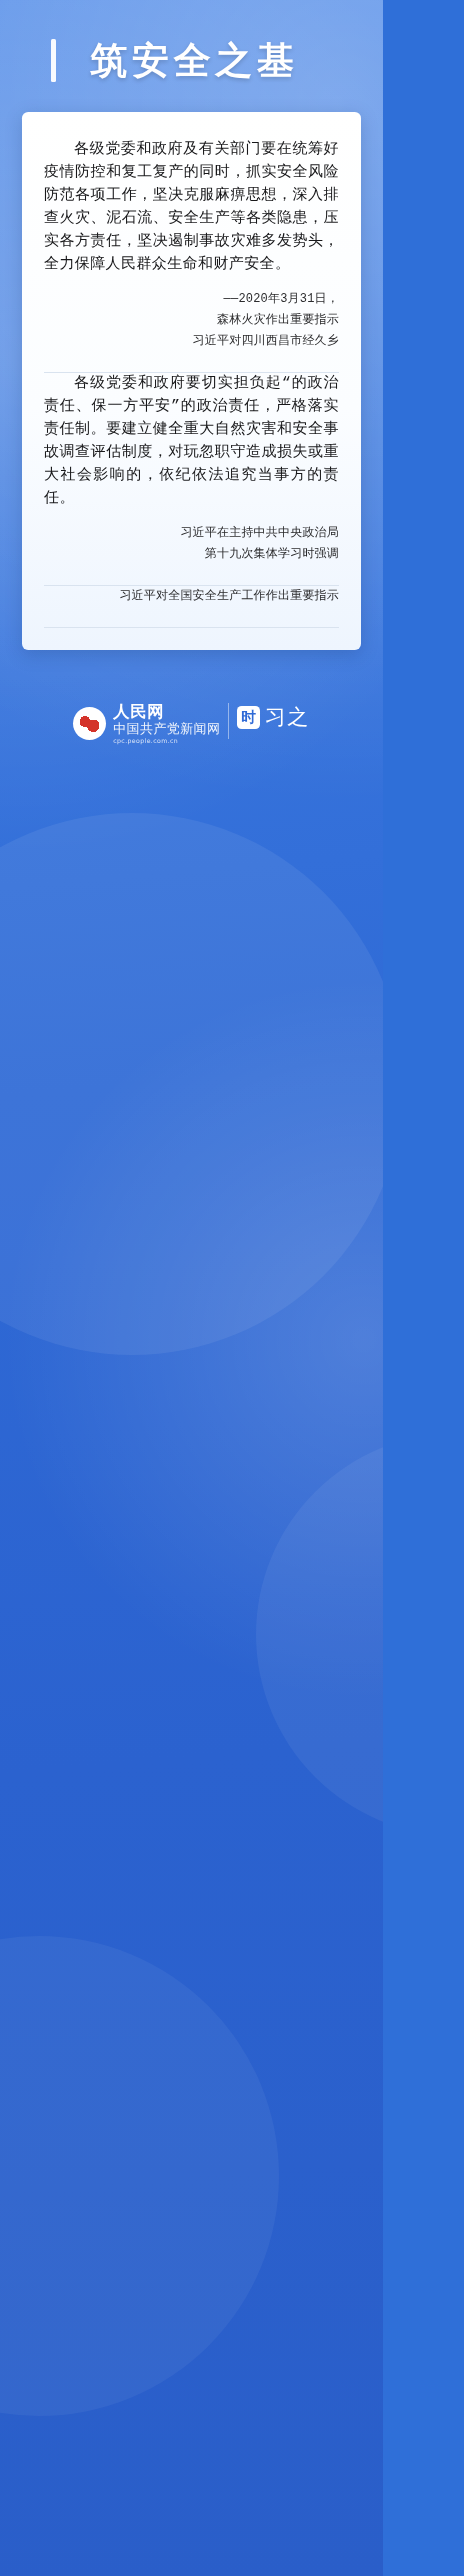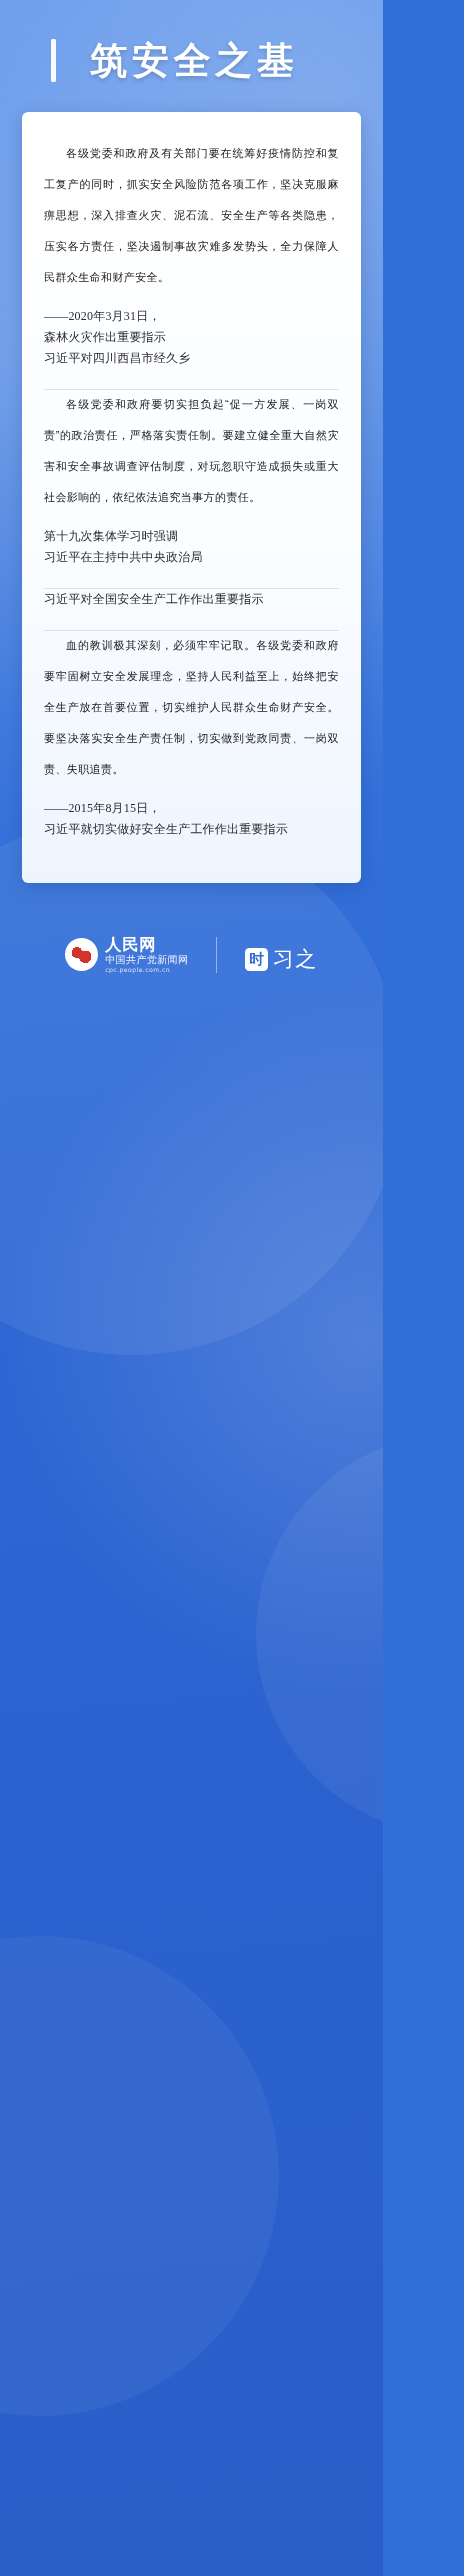--- a/index.html
+++ b/index.html
@@ -74,48 +74,49 @@
   .section {
     position: relative;
     padding-bottom: 20px;
   }
   .divider {
     height: 0.8px;
     background: #d9e3ef;
     margin: 0;
   }
   .para {
-    font-family: Liberation Sans, sans-serif;
-    font-size: 11px;
-    line-height: 31px;
+    font-family: Liberation Mono, monospace;
+    font-size: 15px;
+    line-height: 23px;
     color: #18181a;
     text-align: justify;
     text-justify: inter-ideograph;
     text-indent: 2em;
     margin: 0 0 12.4px 0;
     letter-spacing: 0.4px;
   }
   .attrib {
-    font-family: Liberation Serif, serif;
+    font-family: Liberation Mono, monospace;
     font-size: 12px;
     line-height: 21px;
     color: #2b2b2d;
+    text-align: right;
     margin: 0;
     letter-spacing: 0.2px;
   }
 
   
   .footer {
     position: relative;
     margin-top: 36px;
     padding: 17px 0 20px 0;
     display: flex;
-    align-items: flex-end;
+    align-items: flex-start;
     justify-content: center;
-    gap: 28px;
+    gap: 8px;
   }
   .footer-sep {
     width: 0.8px;
     height: 36px;
     background: rgba(255,255,255,0.45);
   }
   .logo-people {
     display: flex;
     align-items: center;
     gap: 7px;
@@ -143,21 +144,21 @@
     line-height: 1.15;
     color: #ffffff;
   }
   .logo-cn {
     font-family: "Liberation Serif", "DejaVu Serif", serif;
     font-size: 16.3px;
     font-weight: bold;
     letter-spacing: 0.8px;
   }
   .logo-sub {
-    font-size: 10px;
+    font-size: 13px;
     letter-spacing: 0.4px;
     opacity: 0.92;
   }
   .logo-sub2 {
     font-family: "DejaVu Sans", sans-serif;
     font-size: 6.2px;
     letter-spacing: 0.4px;
     opacity: 0.8;
   }
   .brand-right {
@@ -204,38 +205,33 @@
     <div class="section">
       <p class="para">各级党委和政府及有关部门要在统筹好疫情防控和复工复产的同时，抓实安全风险防范各项工作，坚决克服麻痹思想，深入排查火灾、泥石流、安全生产等各类隐患，压实各方责任，坚决遏制事故灾难多发势头，全力保障人民群众生命和财产安全。</p>
       <p class="attrib">——2020年3月31日，</p>
       <p class="attrib">森林火灾作出重要指示</p>
       <p class="attrib">习近平对四川西昌市经久乡</p>
     </div>
 
     <div class="divider"></div>
 
     <div class="section">
-      <p class="para">各级党委和政府要切实担负起“促一方发展、一岗双责”的政治责任，严格落实责任制。要建立健全重大自然灾害和安全事故调查评估制度，对玩忽职守造成损失或重大社会影响的，依纪依法追究当事方的责任。</p>
+      <p class="para">各级党委和政府要切实担负起“的政治责任、保一方平安”的政治责任，严格落实责任制。要建立健全重大自然灾害和安全事故调查评估制度，对玩忽职守造成损失或重大社会影响的，依纪依法追究当事方的责任。</p>
+      <p class="attrib">习近平在主持中共中央政治局</p>
       <p class="attrib">第十九次集体学习时强调</p>
-      <p class="attrib">习近平在主持中共中央政治局</p>
     </div>
 
     <div class="divider"></div>
 
     <div class="section">
       <p class="attrib">习近平对全国安全生产工作作出重要指示</p>
     </div>
 
     <div class="divider"></div>
 
-    <div class="section">
-      <p class="para">血的教训极其深刻，必须牢牢记取。各级党委和政府要牢固树立安全发展理念，坚持人民利益至上，始终把安全生产放在首要位置，切实维护人民群众生命财产安全。要坚决落实安全生产责任制，切实做到党政同责、一岗双责、失职追责。</p>
-      <p class="attrib">——2015年8月15日，</p>
-      <p class="attrib">习近平就切实做好安全生产工作作出重要指示</p>
-    </div>
 
   </div>
 
   <div class="footer">
     <div class="logo-people">
       <span class="logo-mark"></span>
       <span class="logo-text">
         <span class="logo-cn">人民网</span>
         <span class="logo-sub">中国共产党新闻网</span>
         <span class="logo-sub2">cpc.people.com.cn</span>

